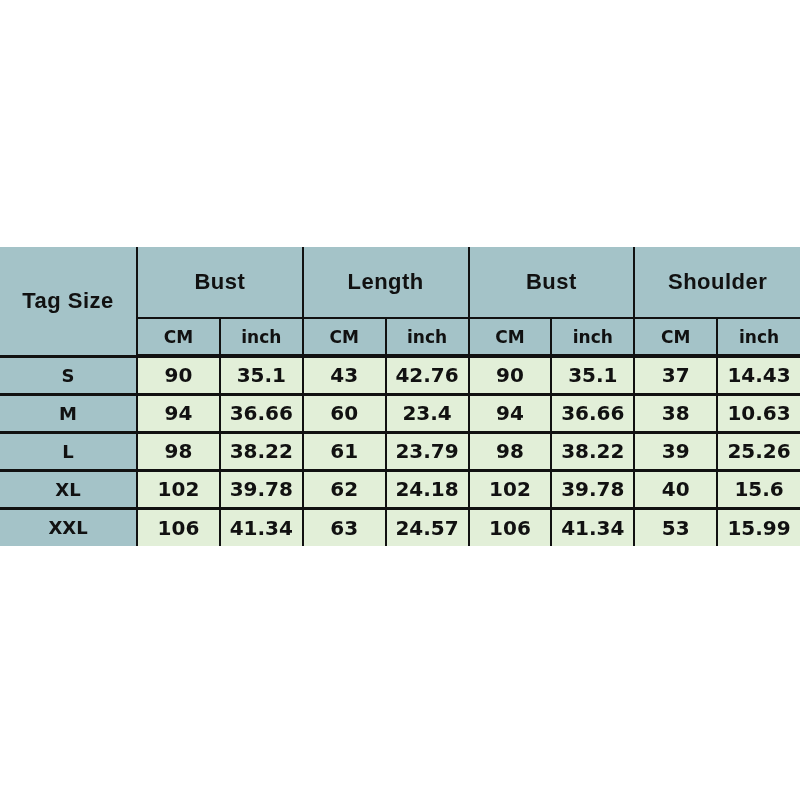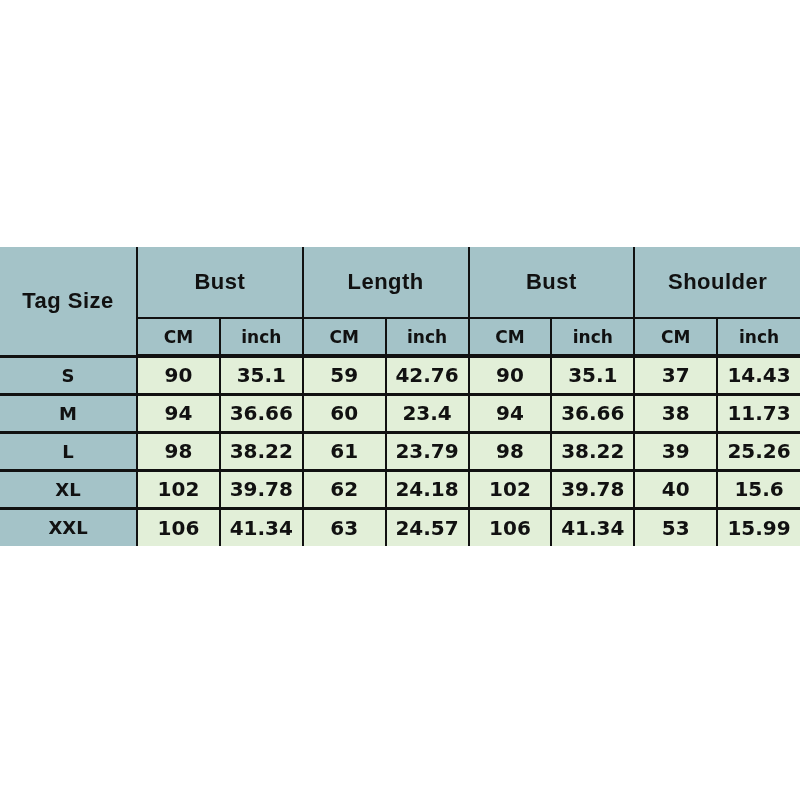--- a/index.html
+++ b/index.html
@@ -114,38 +114,38 @@
       <th class="sub-header bg-blue">CM</th>
       <th class="sub-header bg-blue">inch</th>
       <th class="sub-header bg-blue">CM</th>
       <th class="sub-header bg-blue">inch</th>
     </tr>
 
     <tr class="data-row">
       <th class="size-label bg-blue">S</th>
       <td class="value-cell bg-green">90</td>
       <td class="value-cell bg-green">35.1</td>
-      <td class="value-cell bg-green">59</td>
+      <td class="value-cell bg-green">43</td>
       <td class="value-cell bg-green">42.76</td>
       <td class="value-cell bg-green">90</td>
       <td class="value-cell bg-green">35.1</td>
       <td class="value-cell bg-green">37</td>
       <td class="value-cell bg-green">14.43</td>
     </tr>
 
     <tr class="data-row">
       <th class="size-label bg-blue">M</th>
       <td class="value-cell bg-green">94</td>
       <td class="value-cell bg-green">36.66</td>
       <td class="value-cell bg-green">60</td>
       <td class="value-cell bg-green">23.4</td>
       <td class="value-cell bg-green">94</td>
       <td class="value-cell bg-green">36.66</td>
       <td class="value-cell bg-green">38</td>
-      <td class="value-cell bg-green">11.73</td>
+      <td class="value-cell bg-green">10.63</td>
     </tr>
 
     <tr class="data-row">
       <th class="size-label bg-blue">L</th>
       <td class="value-cell bg-green">98</td>
       <td class="value-cell bg-green">38.22</td>
       <td class="value-cell bg-green">61</td>
       <td class="value-cell bg-green">23.79</td>
       <td class="value-cell bg-green">98</td>
       <td class="value-cell bg-green">38.22</td>

